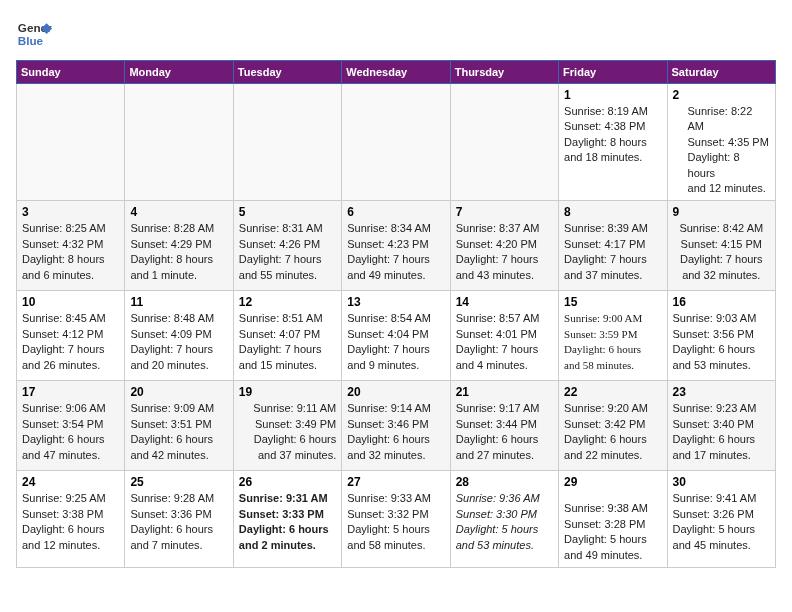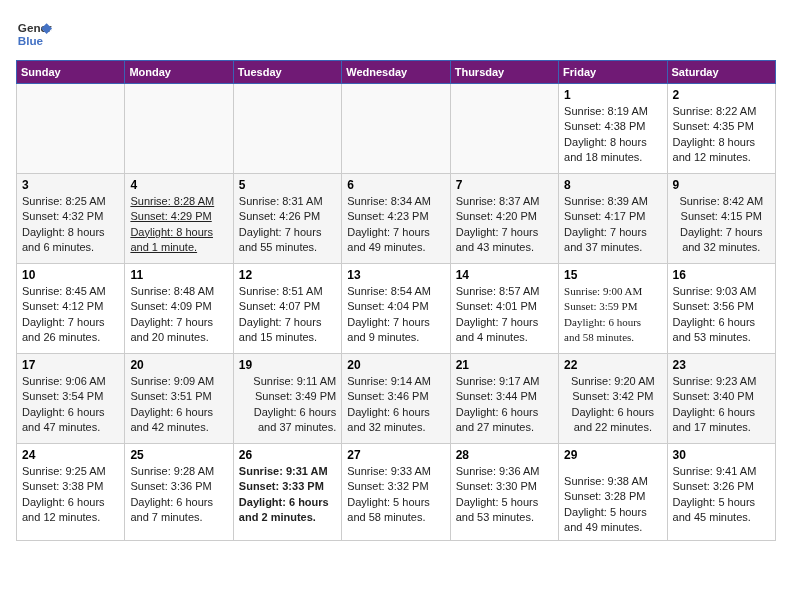--- a/index.html
+++ b/index.html
@@ -117,37 +117,37 @@
         <td class="empty"></td>
         <td>
           <div class="day-num">1</div>
           <div class="day-info" style="white-space: pre-line;">Sunrise: 8:19 AM
 Sunset: 4:38 PM
 Daylight: 8 hours
 and 18 minutes.</div>
         </td>
         <td>
           <div class="day-num">2</div>
-          <div class="day-info" style="white-space: pre-line;">Sunrise: 8:22 AM
+          <div class="day-info" style="white-space: pre-line; margin-left: 15px;">Sunrise: 8:22 AM
 Sunset: 4:35 PM
 Daylight: 8 hours
 and 12 minutes.</div>
         </td>
       </tr>
       <tr>
         <td>
           <div class="day-num">3</div>
           <div class="day-info" style="white-space: pre-line;">Sunrise: 8:25 AM
 Sunset: 4:32 PM
 Daylight: 8 hours
 and 6 minutes.</div>
         </td>
         <td>
           <div class="day-num">4</div>
-          <div class="day-info" style="white-space: pre-line; text-decoration: underline;">Sunrise: 8:28 AM
+          <div class="day-info" style="white-space: pre-line;">Sunrise: 8:28 AM
 Sunset: 4:29 PM
 Daylight: 8 hours
 and 1 minute.</div>
         </td>
         <td>
           <div class="day-num">5</div>
           <div class="day-info" style="white-space: pre-line;">Sunrise: 8:31 AM
 Sunset: 4:26 PM
 Daylight: 7 hours
 and 55 minutes.</div>
@@ -263,21 +263,21 @@
         </td>
         <td>
           <div class="day-num">21</div>
           <div class="day-info" style="white-space: pre-line;">Sunrise: 9:17 AM
 Sunset: 3:44 PM
 Daylight: 6 hours
 and 27 minutes.</div>
         </td>
         <td>
           <div class="day-num">22</div>
-          <div class="day-info" style="white-space: pre-line; text-align: center;">Sunrise: 9:20 AM
+          <div class="day-info" style="white-space: pre-line;">Sunrise: 9:20 AM
 Sunset: 3:42 PM
 Daylight: 6 hours
 and 22 minutes.</div>
         </td>
         <td>
           <div class="day-num">23</div>
           <div class="day-info" style="white-space: pre-line;">Sunrise: 9:23 AM
 Sunset: 3:40 PM
 Daylight: 6 hours
 and 17 minutes.</div>
@@ -307,21 +307,21 @@
         </td>
         <td>
           <div class="day-num">27</div>
           <div class="day-info" style="white-space: pre-line;">Sunrise: 9:33 AM
 Sunset: 3:32 PM
 Daylight: 5 hours
 and 58 minutes.</div>
         </td>
         <td>
           <div class="day-num">28</div>
-          <div class="day-info" style="white-space: pre-line;">Sunrise: 9:36 AM
+          <div class="day-info" style="white-space: pre-line; font-style: italic;">Sunrise: 9:36 AM
 Sunset: 3:30 PM
 Daylight: 5 hours
 and 53 minutes.</div>
         </td>
         <td>
           <div class="day-num">29</div>
           <div class="day-info" style="white-space: pre-line; margin-top: 12px;">Sunrise: 9:38 AM
 Sunset: 3:28 PM
 Daylight: 5 hours
 and 49 minutes.</div>

